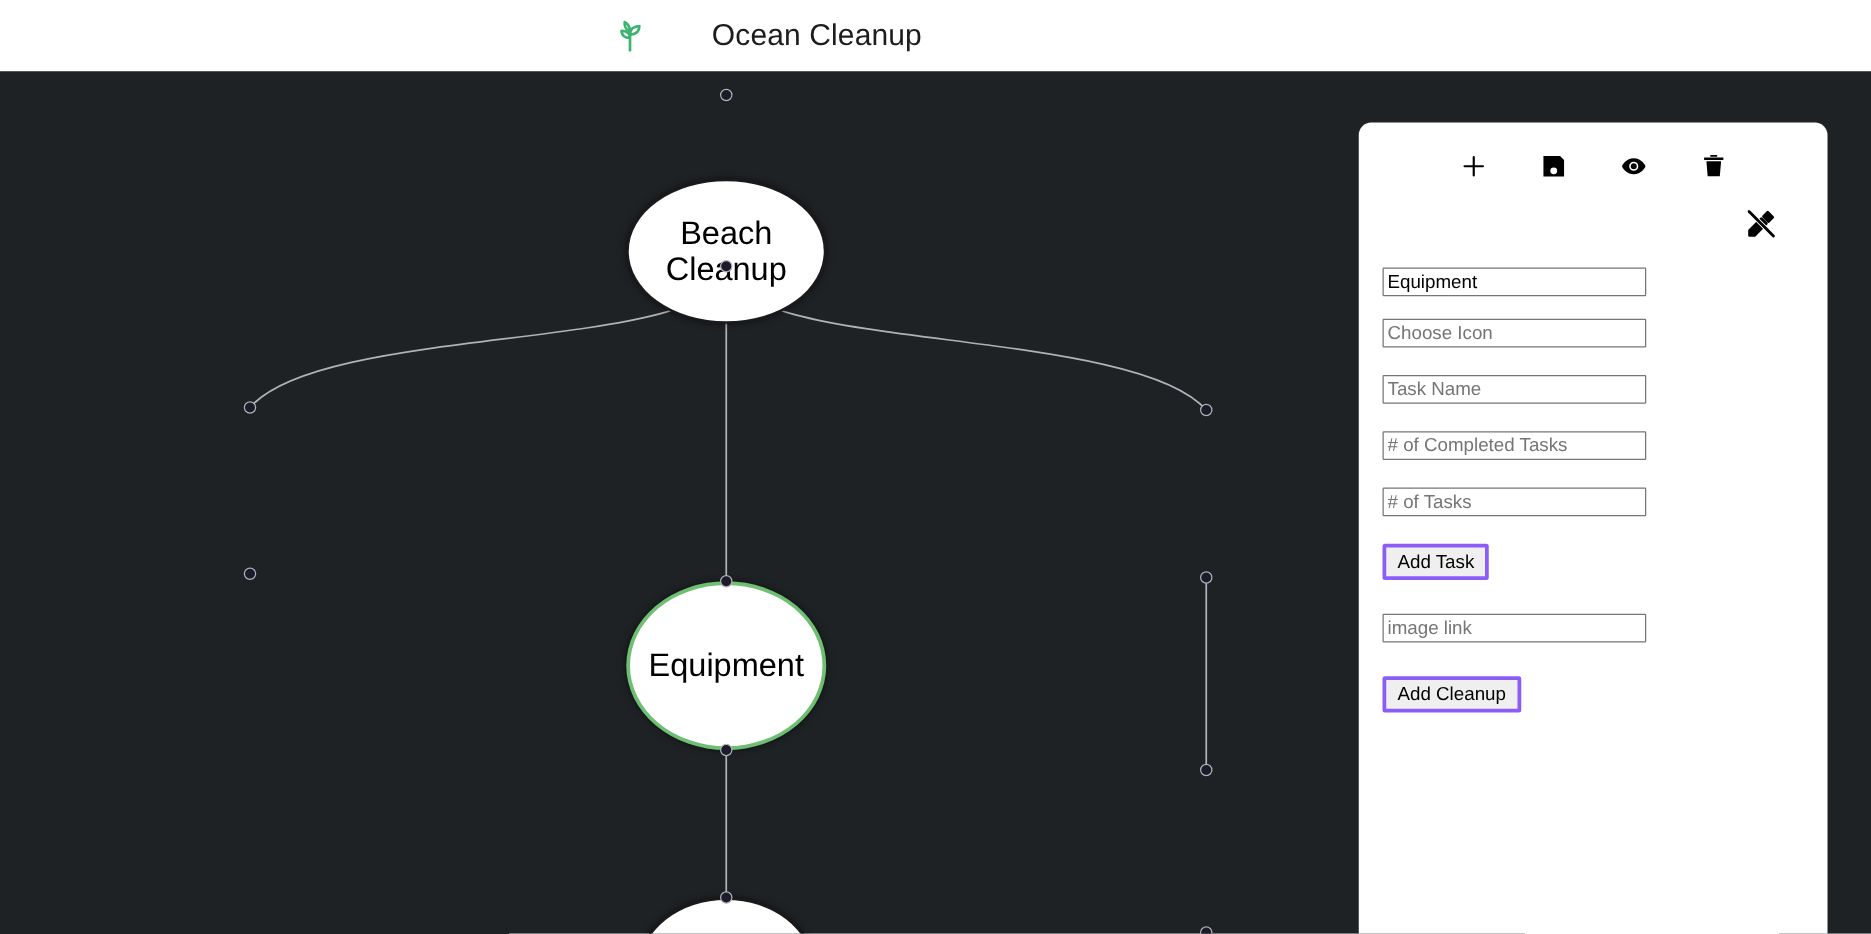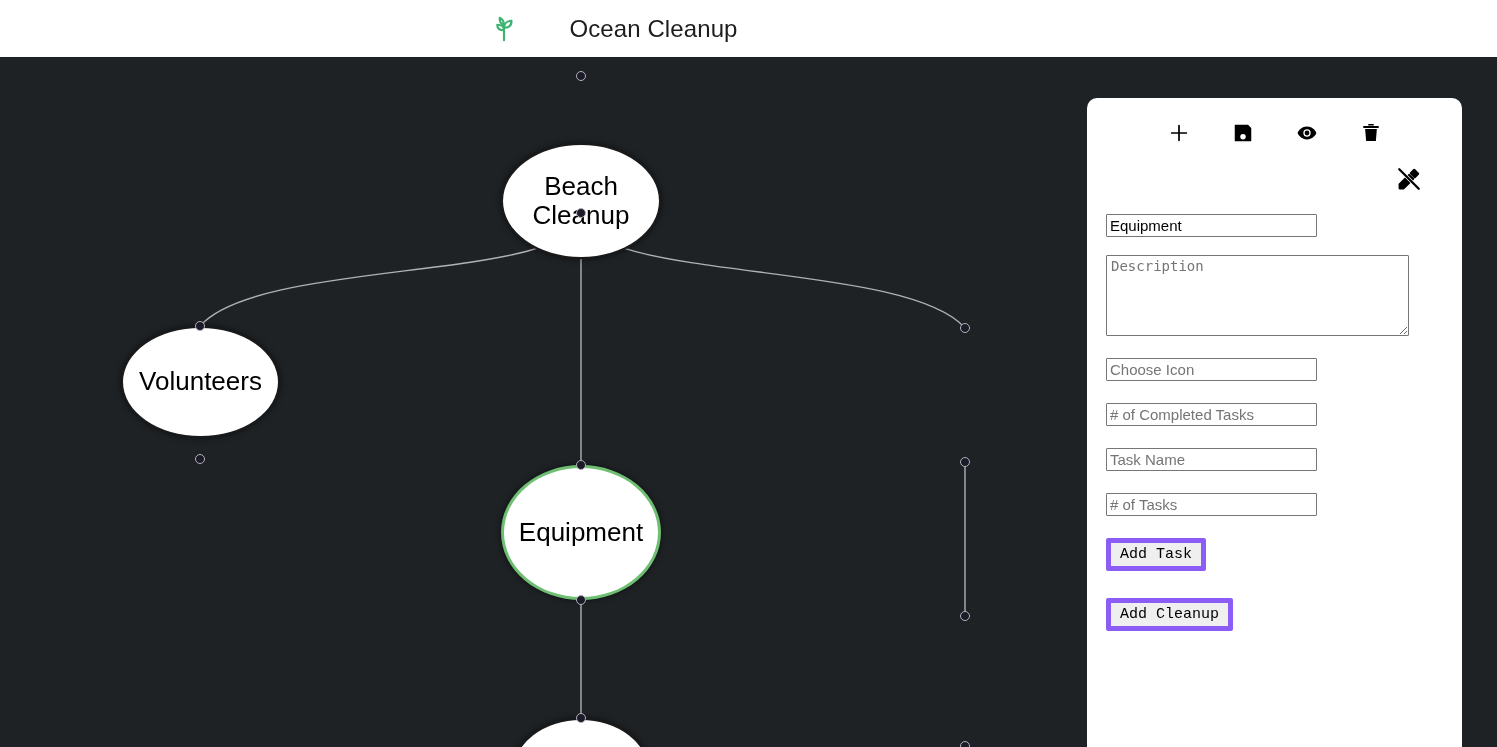--- a/index.html
+++ b/index.html
@@ -180,25 +180,25 @@
     border-radius: 1px;
     background: #ffffff;
     box-sizing: border-box;
     resize: vertical;
     outline: none;
   }
   textarea.desc::placeholder { color: #757575; opacity: 1; }
 
   button.btn {
     display: block;
-    font-family: Liberation Mono, monospace;
+    font-family: Liberation Sans, sans-serif;
     font-size: 15px;
     color: #000000;
     background: #efefef;
-    border: 5px solid #8b5cf6;
+    border: 3px solid #8b5cf6;
     border-radius: 2px;
     padding: 3px 9px;
     cursor: pointer;
   }
 
   .gap-sm { margin-bottom: 18px; }
   .gap-md { margin-bottom: 22px; }
   .gap-lg { margin-bottom: 27px; }
 </style>
 </head>
@@ -235,23 +235,20 @@
       <path d="M581,543 C581,600 581,620 581,661" stroke="#b1b1b7" stroke-width="1.4" fill="none"></path>
     </svg>
 
     <div class="node" style="left:501px; top:86px; width:160px; height:116px;">
       <span class="node-label">Beach
 Cleanup</span>
     </div>
     <div class="handle" style="left:576px; top:14px;"></div>
     <div class="handle" style="left:576px; top:151px;"></div>
 
-    <div class="node" style="left:121px; top:269px; width:159px; height:112px;">
-      <span class="node-label">Volunteers</span>
-    </div>
     <div class="handle" style="left:195px; top:264px;"></div>
     <div class="handle" style="left:195px; top:397px;"></div>
 
     <div class="handle" style="left:960px; top:266px;"></div>
     <div class="handle" style="left:960px; top:400px;"></div>
 
     <div class="node selected" style="left:501px; top:408px; width:160px; height:135px;">
       <span class="node-label">Equipment</span>
     </div>
     <div class="handle" style="left:576px; top:403px;"></div>
@@ -303,30 +300,30 @@
           <path d="M3 3 L21 21" stroke="#ffffff" stroke-width="3.4"></path>
           <path d="M3 3 L21 21" stroke="#000000" stroke-width="2.1"></path>
         </svg>
       </span>
     </div>
 
     <div class="panel-form">
 
       <input class="txt gap-sm" type="text" value="Equipment" style="">
 
-      <textarea class="desc gap-md" placeholder="Description" style=""></textarea>
 
       <input class="txt gap-md" type="text" placeholder="Choose Icon" style="">
 
+      <input class="txt gap-md" type="text" placeholder="Task Name" style="">
+
       <input class="txt gap-md" type="text" placeholder="# of Completed Tasks" style="">
 
-      <input class="txt gap-md" type="text" placeholder="Task Name" style="">
-
       <input class="txt gap-md" type="text" placeholder="# of Tasks" style="">
 
       <button class="btn gap-lg">Add Task</button>
 
+      <input class="txt gap-lg" type="text" placeholder="image link" style="">
 
       <button class="btn">Add Cleanup</button>
     </div>
   </div>
 
 </div>
 
 </body></html>

